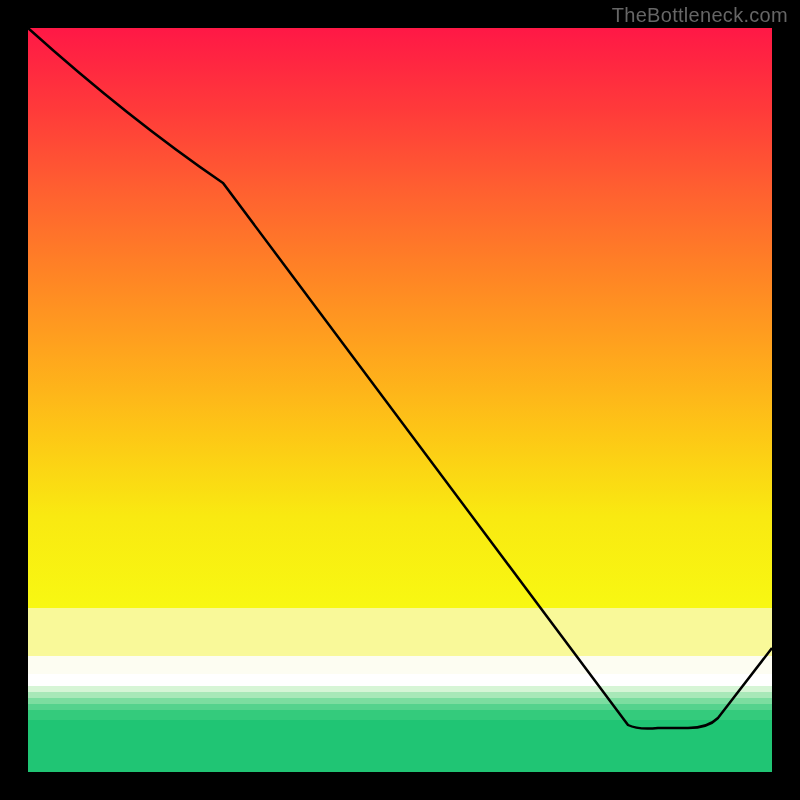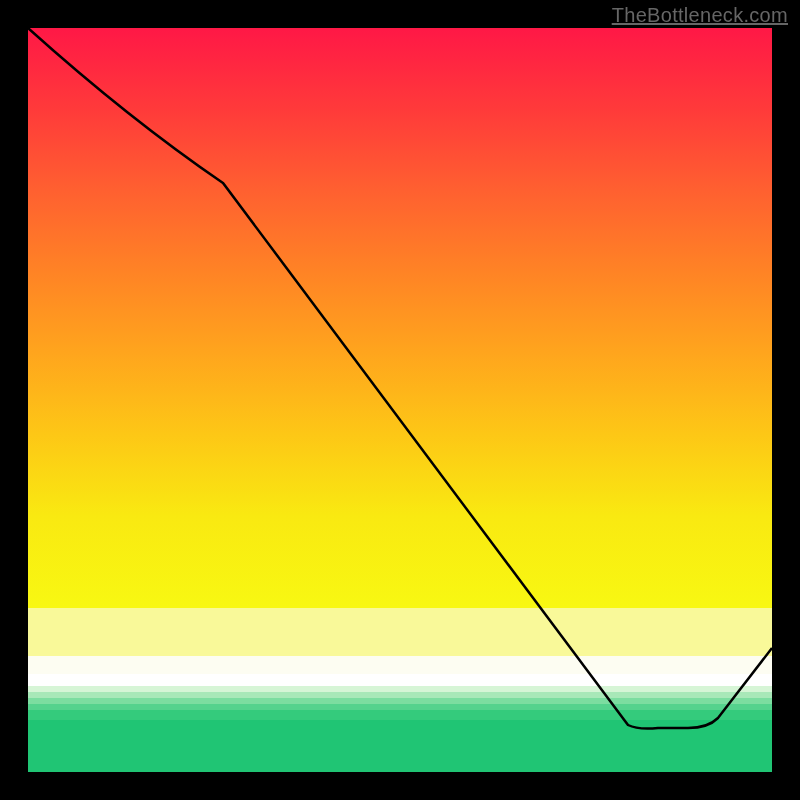--- a/index.html
+++ b/index.html
@@ -13,21 +13,20 @@
     overflow: hidden;
   }
   .watermark {
     position: absolute;
     top: 4px;
     right: 12px;
     font-size: 20px;
     color: #666666;
     font-weight: 500;
     letter-spacing: 0.3px;
-    text-decoration: underline;
   }
   .plot-area {
     position: absolute;
     left: 28px;
     top: 28px;
     width: 744px;
     height: 744px;
   }
   .band {
     position: absolute;

